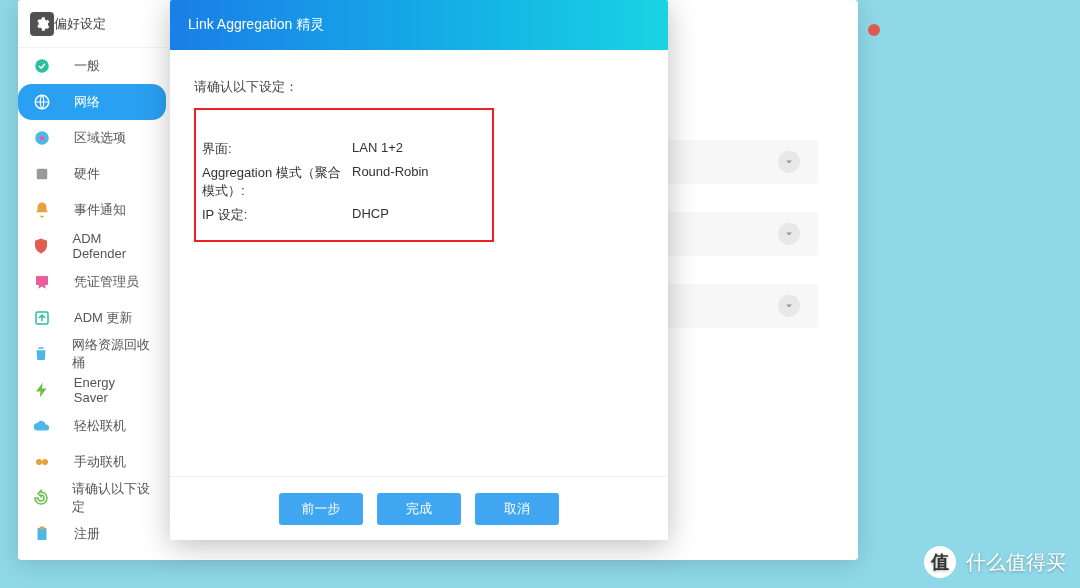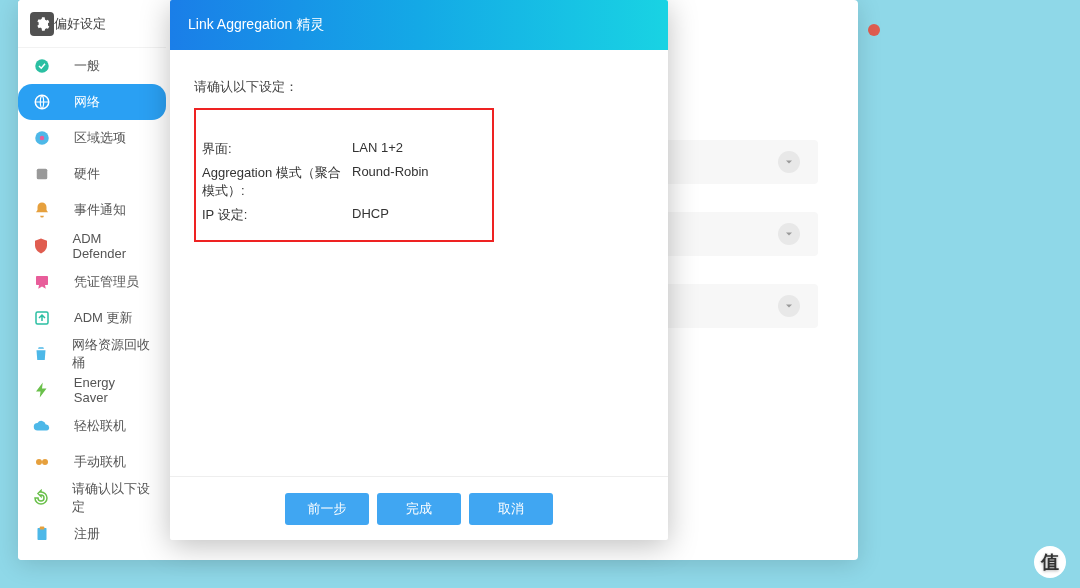--- a/index.html
+++ b/index.html
@@ -57,21 +57,21 @@
     height: 50px; background: linear-gradient(90deg,#1a7ee8 0%, #14a9e6 50%, #19d3e3 100%);
     color: #fff; font-size: 14px; display:flex; align-items:center; padding: 0 18px;
   }
   .wizard-body { flex:1; padding: 28px 24px 0 24px; font-size: 13px; color:#444; }
   .confirm-label { margin-bottom: 12px; }
   .highlight-box { border: 2px solid #e22; padding: 24px 6px 10px 6px; width: 300px; }
   .row { display:flex; margin: 6px 0; }
   .row .k { width: 150px; color:#333; }
   .row .v { color:#333; }
 
-  .wizard-footer { border-top: 1px solid #eee; height: 64px; display:flex; align-items:center; justify-content:center; gap: 8px; }
+  .wizard-footer { border-top: 1px solid #eee; height: 64px; display:flex; align-items:center; justify-content:center; gap: 14px; }
   .btn { min-width: 84px; height: 32px; border:none; border-radius:3px; background:#40a6f2; color:#fff; font-size:13px; cursor:pointer; padding: 0 14px; }
 
   
   .watermark {
     position:absolute; bottom:10px; right:14px; display:flex; align-items:center; gap:10px;
     color:#fff; font-size:20px; font-weight:500; text-shadow:0 1px 3px rgba(0,0,0,.3);
   }
   .watermark .badge { width:32px; height:32px; border-radius:50%; background:#fff; color:#333; display:flex; align-items:center; justify-content:center; font-weight:700; font-size:18px; }
 </style>
 </head>
@@ -263,13 +263,14 @@
   </div>
   <div class="wizard-footer">
     <button class="btn">前一步</button>
     <button class="btn">完成</button>
     <button class="btn">取消</button>
   </div>
 </div>
 
 <div class="watermark">
   <div class="badge">值</div>
+  <span>什么值得买</span>
 </div>
 
 </body></html>

